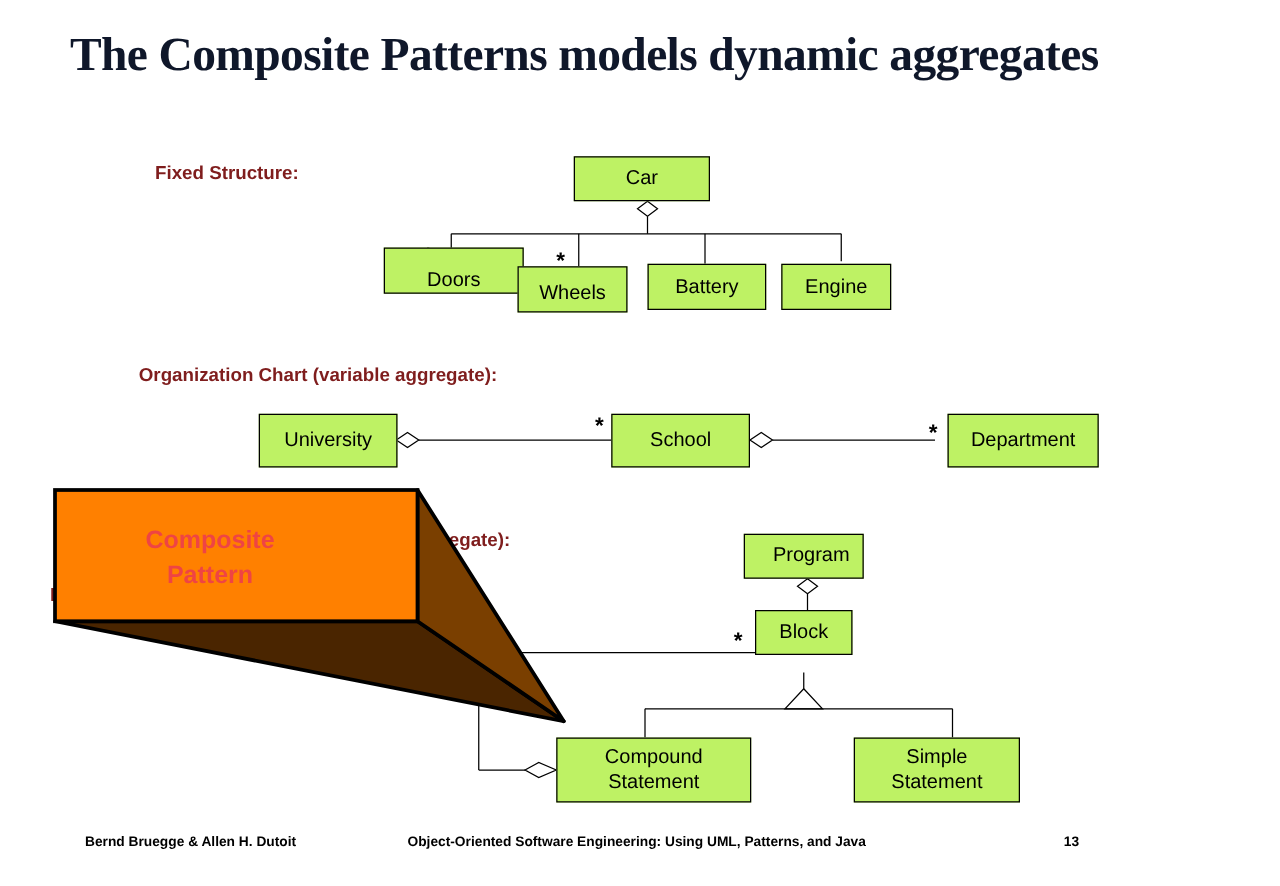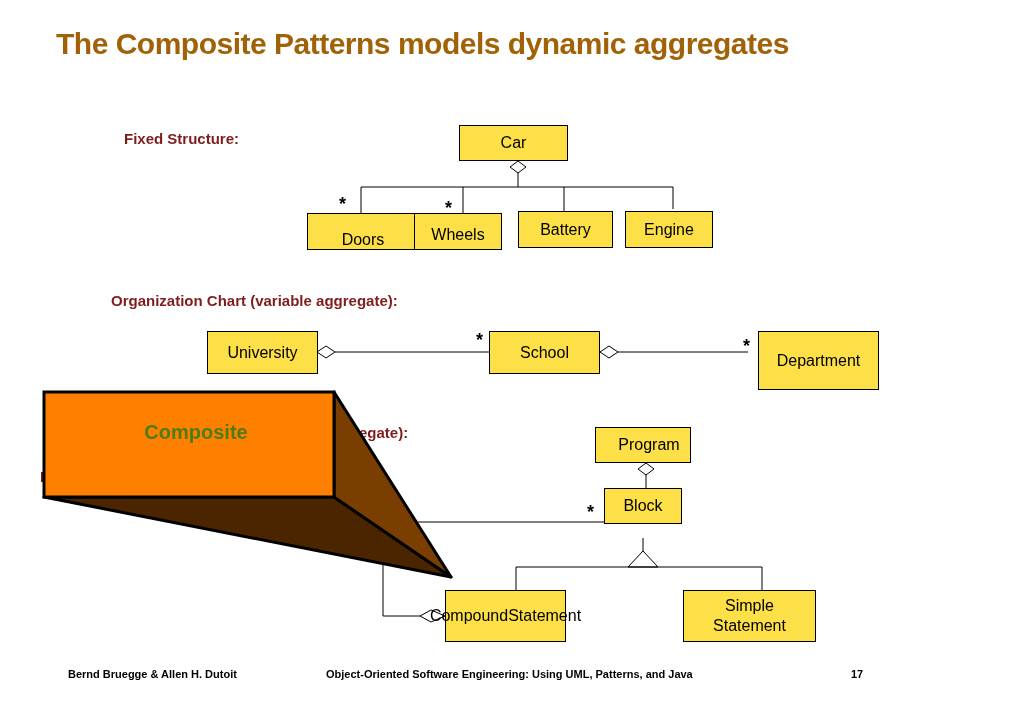--- a/index.html
+++ b/index.html
@@ -1,23 +1,23 @@
 <!DOCTYPE html>
 <html><head>
 <meta charset="utf-8">
 <style>
   html, body { margin: 0; padding: 0; background: #ffffff; }
   body { width: 1024px; height: 709px; position: relative; overflow: hidden; font-family: "Liberation Sans", sans-serif; }
-  .title { position: absolute; left: 56px; top: 24px; font-family: Liberation Sans, sans-serif; font-weight: bold; font-size: 30px; line-height: 40px; color: #a16207; letter-spacing: -0.5px; }
+  .title { position: absolute; left: 56px; top: 24px; font-family: Liberation Serif, serif; font-weight: bold; font-size: 38px; line-height: 40px; color: #0f172a; letter-spacing: -0.5px; }
   .section-label { position: absolute; font-family: "Liberation Sans", sans-serif; font-weight: bold; font-size: 15px; color: #7f1d1d; }
-  .box { position: absolute; border: 1px solid #000; background: #fde047; font-family: "Liberation Sans", sans-serif; font-size: 16px; color: #000; box-sizing: border-box; display: flex; align-items: center; justify-content: center; text-align: center; line-height: 20px; }
+  .box { position: absolute; border: 1px solid #000; background: #bef264; font-family: "Liberation Sans", sans-serif; font-size: 16px; color: #000; box-sizing: border-box; display: flex; align-items: center; justify-content: center; text-align: center; line-height: 20px; }
   .mult { position: absolute; font-family: "Liberation Sans", sans-serif; font-weight: bold; font-size: 18px; color: #000; }
   svg.lines { position: absolute; left: 0; top: 0; }
   .footer { position: absolute; top: 668px; font-family: "Liberation Sans", sans-serif; font-weight: bold; font-size: 11px; color: #000; }
-  .callout-text { position: absolute; left: 46px; top: 418px; width: 244px; text-align: center; color: #4d7c0f; font-family: "Liberation Sans", sans-serif; font-weight: bold; font-size: 20px; line-height: 28px; padding-left: 28px; }
+  .callout-text { position: absolute; left: 46px; top: 418px; width: 244px; text-align: center; color: #ef4444; font-family: "Liberation Sans", sans-serif; font-weight: bold; font-size: 20px; line-height: 28px; }
 </style>
 </head>
 <body>
 
 <div class="title">The Composite Patterns models dynamic aggregates</div>
 
 <div class="section-label" style="left:124px; top:130px;">Fixed Structure:</div>
 
 <svg class="lines" width="1024" height="709">
 
@@ -44,51 +44,52 @@
 
   <line x1="383" y1="522" x2="604" y2="522" stroke="#000"></line>
   <line x1="383" y1="522" x2="383" y2="616" stroke="#000"></line>
   <line x1="383" y1="616" x2="420" y2="616" stroke="#000"></line>
   <polygon points="420,616 431,610 445,616 431,622" fill="#fff" stroke="#000"></polygon>
 </svg>
 
 <div class="box" style="left:459px; top:125px; width:109px; height:36px;">Car</div>
 <div class="mult" style="left:339px; top:194px;">*</div>
 <div class="mult" style="left:445px; top:198px;">*</div>
-<div class="box" style="left:307px; top:213px; width:112px; height:37px; padding-top:17px;">Doors</div>
+<div class="box" style="left:307px; top:198px; width:112px; height:37px; padding-top:17px;">Doors</div>
 <div class="box" style="left:414px; top:213px; width:88px; height:37px; padding-top:6px;text-align:right;">Wheels</div>
 <div class="box" style="left:518px; top:211px; width:95px; height:37px;">Battery</div>
 <div class="box" style="left:625px; top:211px; width:88px; height:37px;">Engine</div>
 
 <div class="section-label" style="left:111px; top:292px;">Organization Chart (variable aggregate):</div>
 <div class="box" style="left:207px; top:331px; width:111px; height:43px;">University</div>
 <div class="mult" style="left:476px; top:330px;">*</div>
 <div class="box" style="left:489px; top:331px; width:111px; height:43px;">School</div>
 <div class="mult" style="left:743px; top:336px;">*</div>
-<div class="box" style="left:758px; top:331px; width:121px; height:59px;">Department</div>
+<div class="box" style="left:758px; top:331px; width:121px; height:43px;">Department</div>
 
 <div class="section-label" style="left:344px; top:424px;">gregate):</div>
 <div class="section-label" style="left:40px; top:468px;">D</div>
 <div class="box" style="left:595px; top:427px; width:96px; height:36px; padding-left:12px;">Program</div>
 <div class="mult" style="left:656px; top:486px;">*</div>
 <div class="mult" style="left:587px; top:502px;">*</div>
 <div class="box" style="left:604px; top:488px; width:78px; height:36px;">Block</div>
-<div class="box" style="left:445px; top:590px; width:121px; height:52px; flex-direction:row;">
+<div class="box" style="left:445px; top:590px; width:156px; height:52px; flex-direction:column;">
   <span>Compound</span>
   <span>Statement</span>
 </div>
 <div class="box" style="left:683px; top:590px; width:133px; height:52px; flex-direction:column;">
   <span>Simple</span>
   <span>Statement</span>
 </div>
 
 <svg class="lines" width="1024" height="709">
   <polygon points="44,497 334,497 451,577" fill="#4a2500" stroke="#000" stroke-width="3" stroke-linejoin="round"></polygon>
   <polygon points="334,392 451,577 334,497" fill="#7a3f00" stroke="#000" stroke-width="3" stroke-linejoin="round"></polygon>
   <rect x="44" y="392" width="290" height="105" fill="#ff8000" stroke="#000" stroke-width="3"></rect>
 </svg>
 <div class="callout-text">
   <div>Composite</div>
+  <div>Pattern</div>
 </div>
 
 <div class="footer" style="left:52px;padding-left:16px;">Bernd Bruegge &amp; Allen H. Dutoit</div>
 <div class="footer" style="left:326px;">Object-Oriented Software Engineering: Using UML, Patterns, and Java</div>
-<div class="footer" style="left:851px;">17</div>
+<div class="footer" style="left:851px;">13</div>
 
 </body></html>

